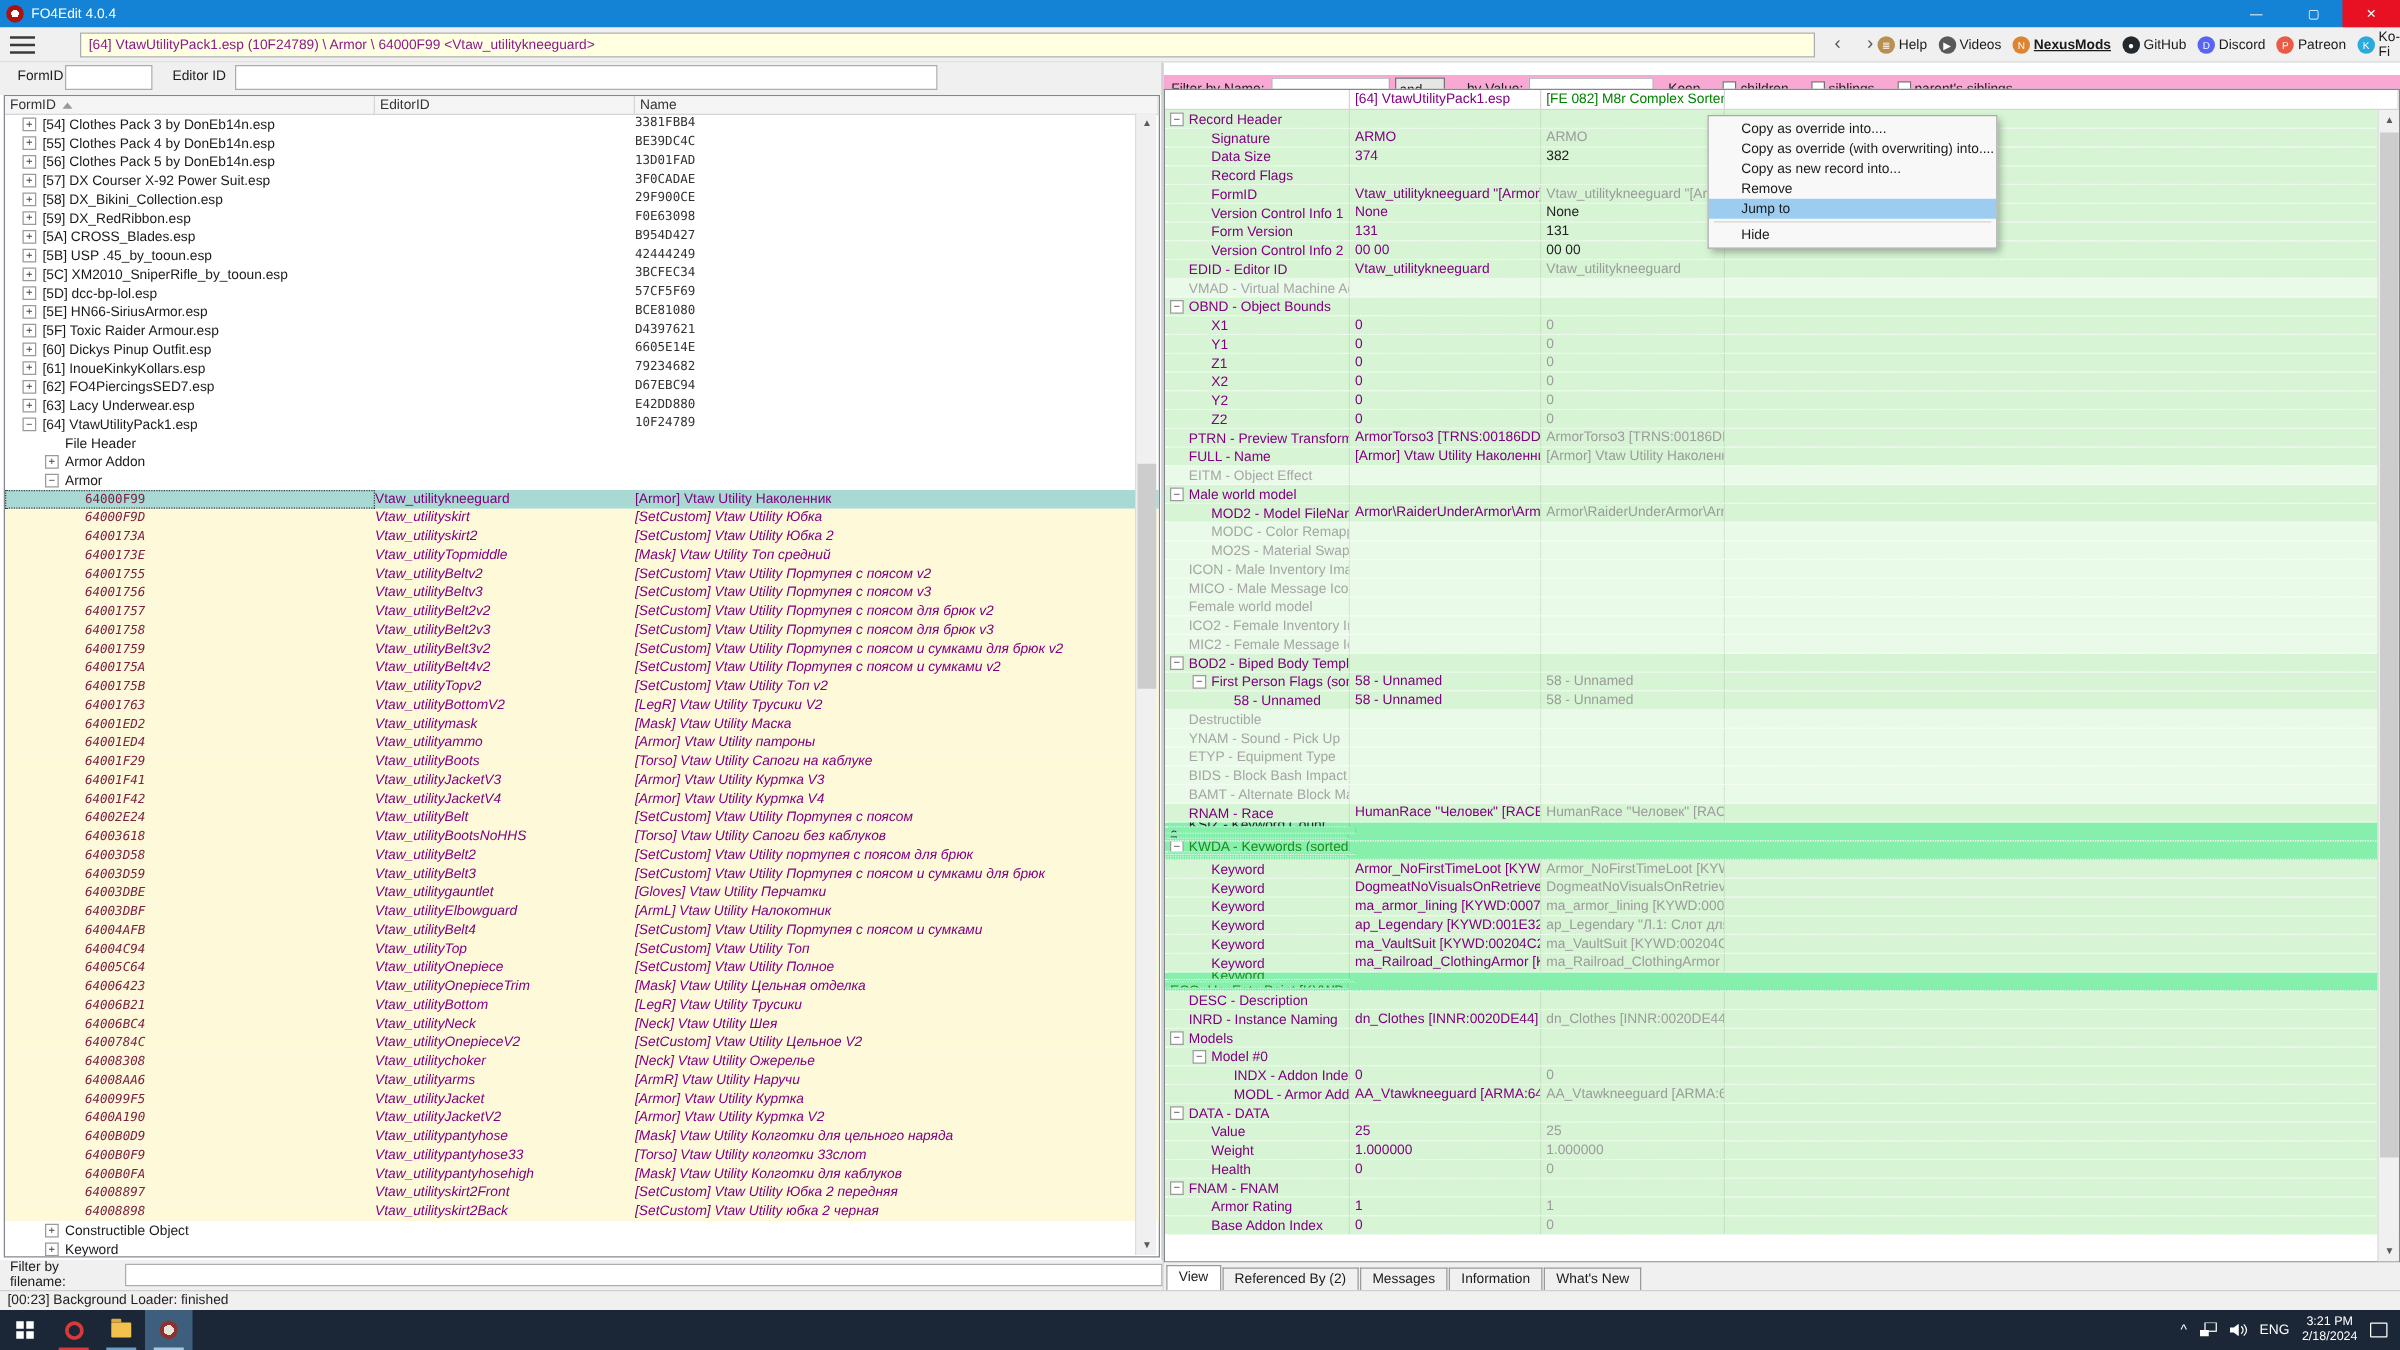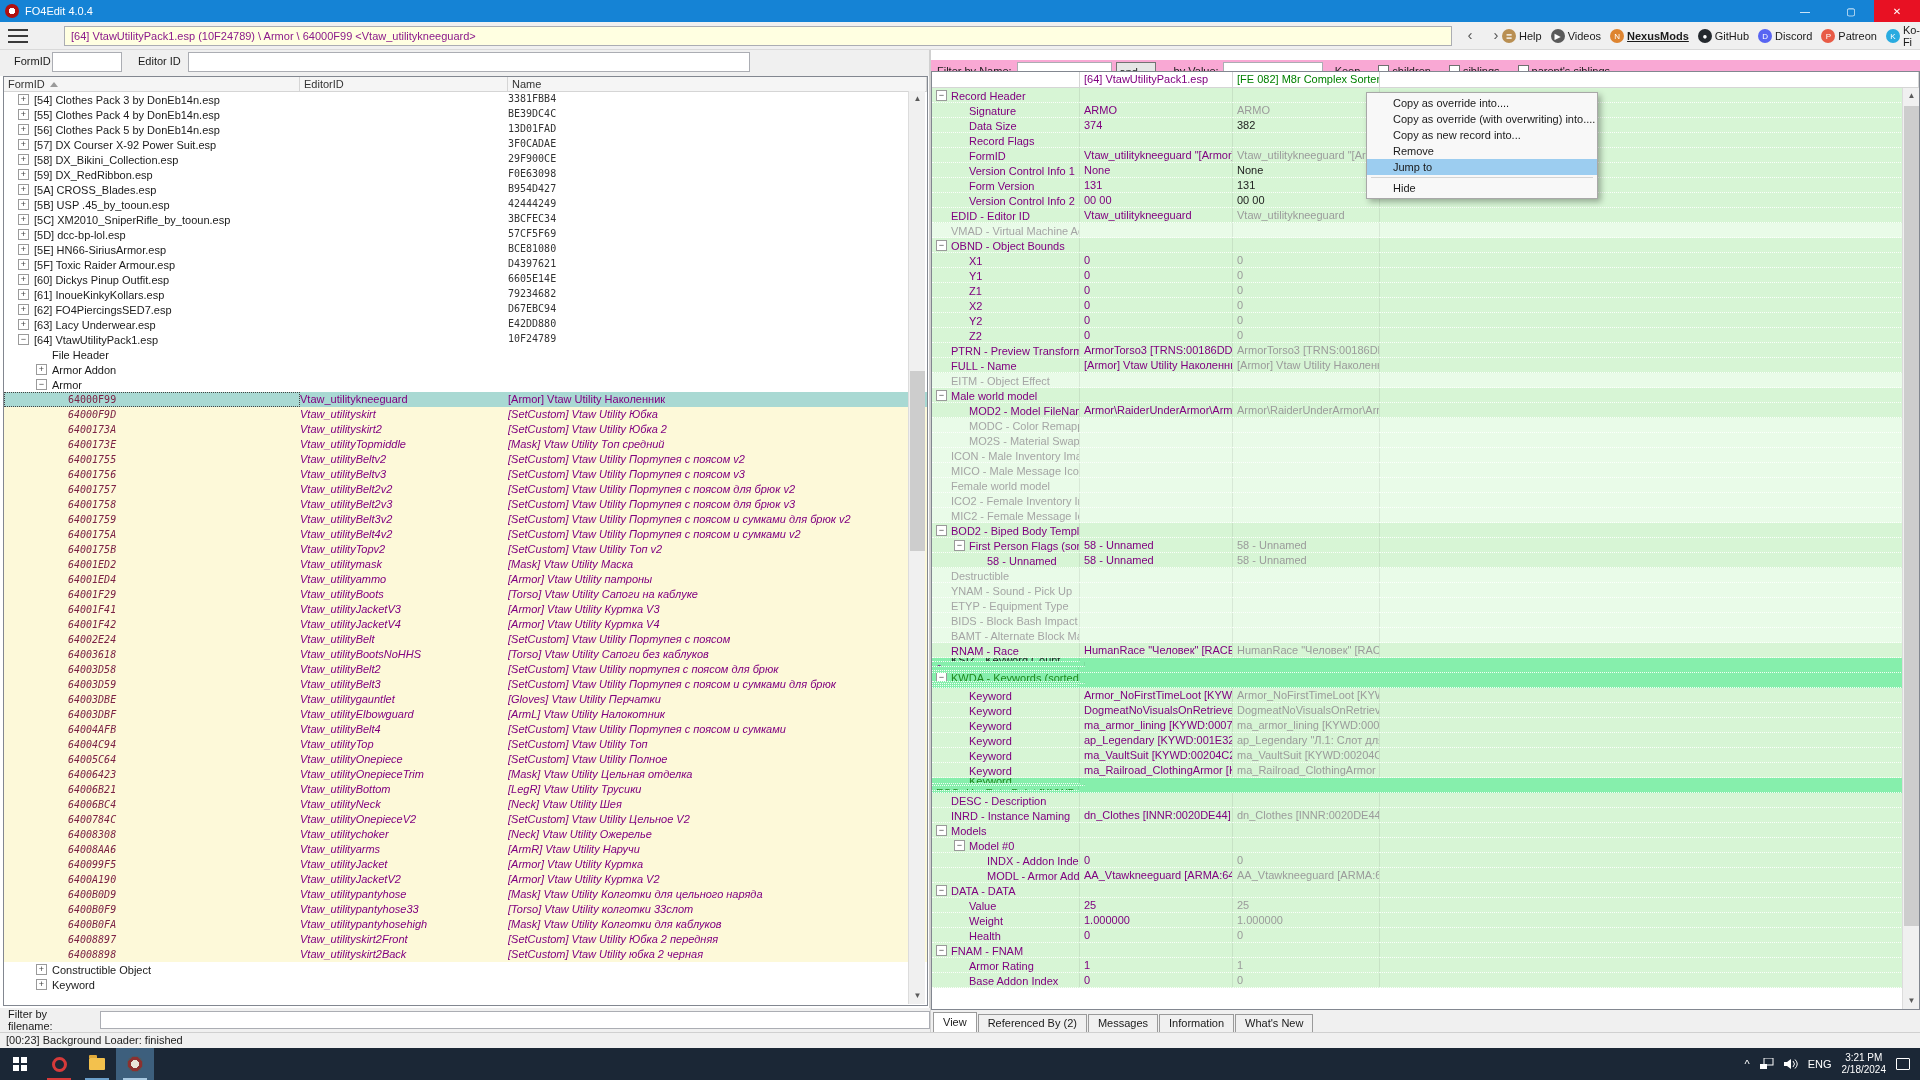--- a/index.html
+++ b/index.html
@@ -441,20 +441,27 @@
         </div>
         <div class="cell c1"><span class="edid">Vtaw_utilityBelt4v2</span></div>
         <div class="cell c2"><span class="rname">[SetCustom] Vtaw Utility Портупея с поясом и сумками v2</span></div>
       </div>
       <div class="trow yellow">
         <div class="cell c0 ind3">
           <span class="fid">6400175B</span>
         </div>
         <div class="cell c1"><span class="edid">Vtaw_utilityTopv2</span></div>
         <div class="cell c2"><span class="rname">[SetCustom] Vtaw Utility Топ v2</span></div>
+      </div>
+      <div class="trow yellow">
+        <div class="cell c0 ind3">
+          <span class="fid">64001763</span>
+        </div>
+        <div class="cell c1"><span class="edid">Vtaw_utilityBottomV2</span></div>
+        <div class="cell c2"><span class="rname">[LegR] Vtaw Utility Трусики V2</span></div>
       </div>
       <div class="trow yellow">
         <div class="cell c0 ind3">
           <span class="fid">64001ED2</span>
         </div>
         <div class="cell c1"><span class="edid">Vtaw_utilitymask</span></div>
         <div class="cell c2"><span class="rname">[Mask] Vtaw Utility Маска</span></div>
       </div>
       <div class="trow yellow">
         <div class="cell c0 ind3">

